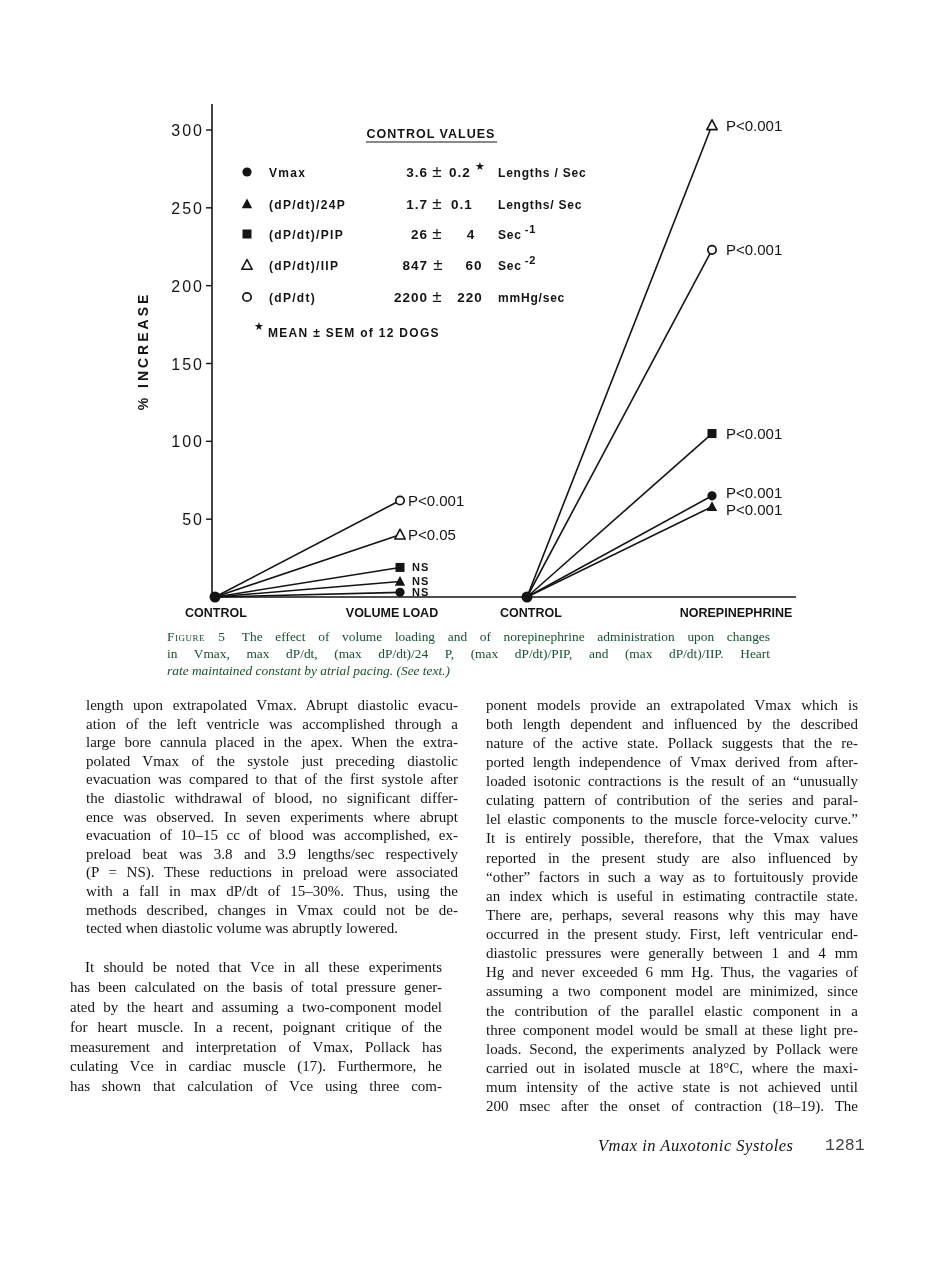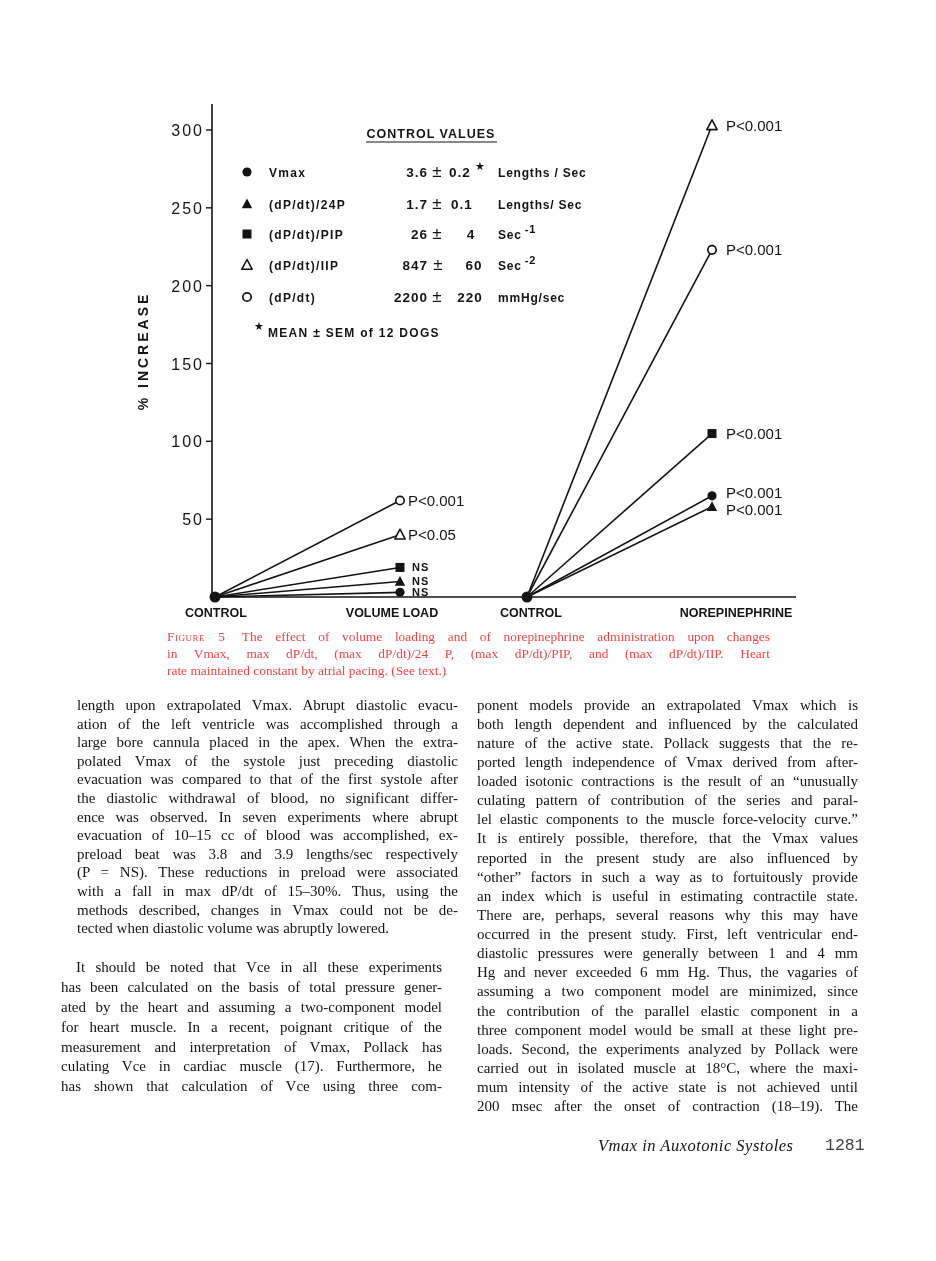--- a/index.html
+++ b/index.html
@@ -11,27 +11,27 @@
   .p-label { font-family:"Liberation Sans", sans-serif; font-size:15px; fill:#141414; }
   .ns-label { font-family:"Liberation Sans", sans-serif; font-size:11px; font-weight:bold; letter-spacing:1px; fill:#141414; }
   .lg-title { font-family:"Liberation Sans", sans-serif; font-size:12.5px; font-weight:bold; letter-spacing:1px; fill:#141414; }
   .lg-label { font-family:"Liberation Sans", sans-serif; font-size:12px; font-weight:bold; letter-spacing:1.3px; fill:#141414; }
   .lg-num { font-family:"Liberation Sans", sans-serif; font-size:13.5px; font-weight:bold; letter-spacing:1px; fill:#141414; }
   .lg-pm { font-family:"Liberation Sans", sans-serif; font-size:17px; fill:#141414; }
   .lg-unit { font-family:"Liberation Sans", sans-serif; font-size:12px; font-weight:bold; letter-spacing:0.8px; fill:#141414; }
   .lg-sup { font-size:11px; }
   .lg-star { font-family:"DejaVu Sans", sans-serif; font-size:11px; fill:#141414; }
 
-  .caption { position:absolute; left:167px; top:628px; width:603px; font-family:"Liberation Serif", serif; font-size:13.4px; color:#ef4444; }
+  .caption { position:absolute; left:167px; top:628px; width:603px; font-family:"Liberation Serif", serif; font-size:13.4px; color:#14532d; }
   .caption .ln { height:17px; line-height:17px; text-align:justify; text-align-last:justify; word-spacing:-1px; }
-  .caption .ln.last { text-align-last:left; word-spacing:0; }
+  .caption .ln.last { text-align-last:left; word-spacing:0;font-style:italic; }
   .caption .fig-label { font-variant:small-caps; letter-spacing:0.5px; margin-right:4px; }
 
   .col { position:absolute; width:381px; font-family:"Liberation Serif", serif; font-size:15px; color:#141414; }
-  .col .ln { text-align:justify; text-align-last:justify; word-spacing:-1.5px; overflow:visible; }
+  .col .ln { text-align:justify; text-align-last:justify; word-spacing:-1.5px; overflow:visible;margin-left:9px; }
   .col .ln.last { text-align-last:left; word-spacing:0; }
   .col .ln.indent { text-indent:15px; }
   .lh186 .ln { height:18.6px; line-height:18.6px; }
   .lh199 .ln { height:19.9px; line-height:19.9px; }
   .lh191 .ln { height:19.14px; line-height:19.14px; }
 
   .footer-title { position:absolute; left:598px; top:1136px; font-family:"Liberation Serif", serif; font-style:italic; font-size:16.5px; letter-spacing:0.5px; color:#141414; }
   .footer-page { position:absolute; left:825px; top:1136px; font-family:Liberation Mono, monospace; font-size:16.5px; color:#404040; }
 </style>
 </head>
@@ -181,21 +181,21 @@
   <div class="ln">has been calculated on the basis of total pressure gener-</div>
   <div class="ln">ated by the heart and assuming a two-component model</div>
   <div class="ln">for heart muscle. In a recent, poignant critique of the</div>
   <div class="ln">measurement and interpretation of Vmax, Pollack has</div>
   <div class="ln">culating Vce in cardiac muscle (17). Furthermore, he</div>
   <div class="ln">has shown that calculation of Vce using three com-</div>
 </div>
 
 <div class="col lh191" style="left:477px; top:695.5px;">
   <div class="ln">ponent models provide an extrapolated Vmax which is</div>
-  <div class="ln">both length dependent and influenced by the calculated</div>
+  <div class="ln">both length dependent and influenced by the described</div>
   <div class="ln">nature of the active state. Pollack suggests that the re-</div>
   <div class="ln">ported length independence of Vmax derived from after-</div>
   <div class="ln">loaded isotonic contractions is the result of an “unusually</div>
   <div class="ln">culating pattern of contribution of the series and paral-</div>
   <div class="ln">lel elastic components to the muscle force-velocity curve.”</div>
   <div class="ln">It is entirely possible, therefore, that the Vmax values</div>
   <div class="ln">reported in the present study are also influenced by</div>
   <div class="ln">“other” factors in such a way as to fortuitously provide</div>
   <div class="ln">an index which is useful in estimating contractile state.</div>
   <div class="ln">There are, perhaps, several reasons why this may have</div>

